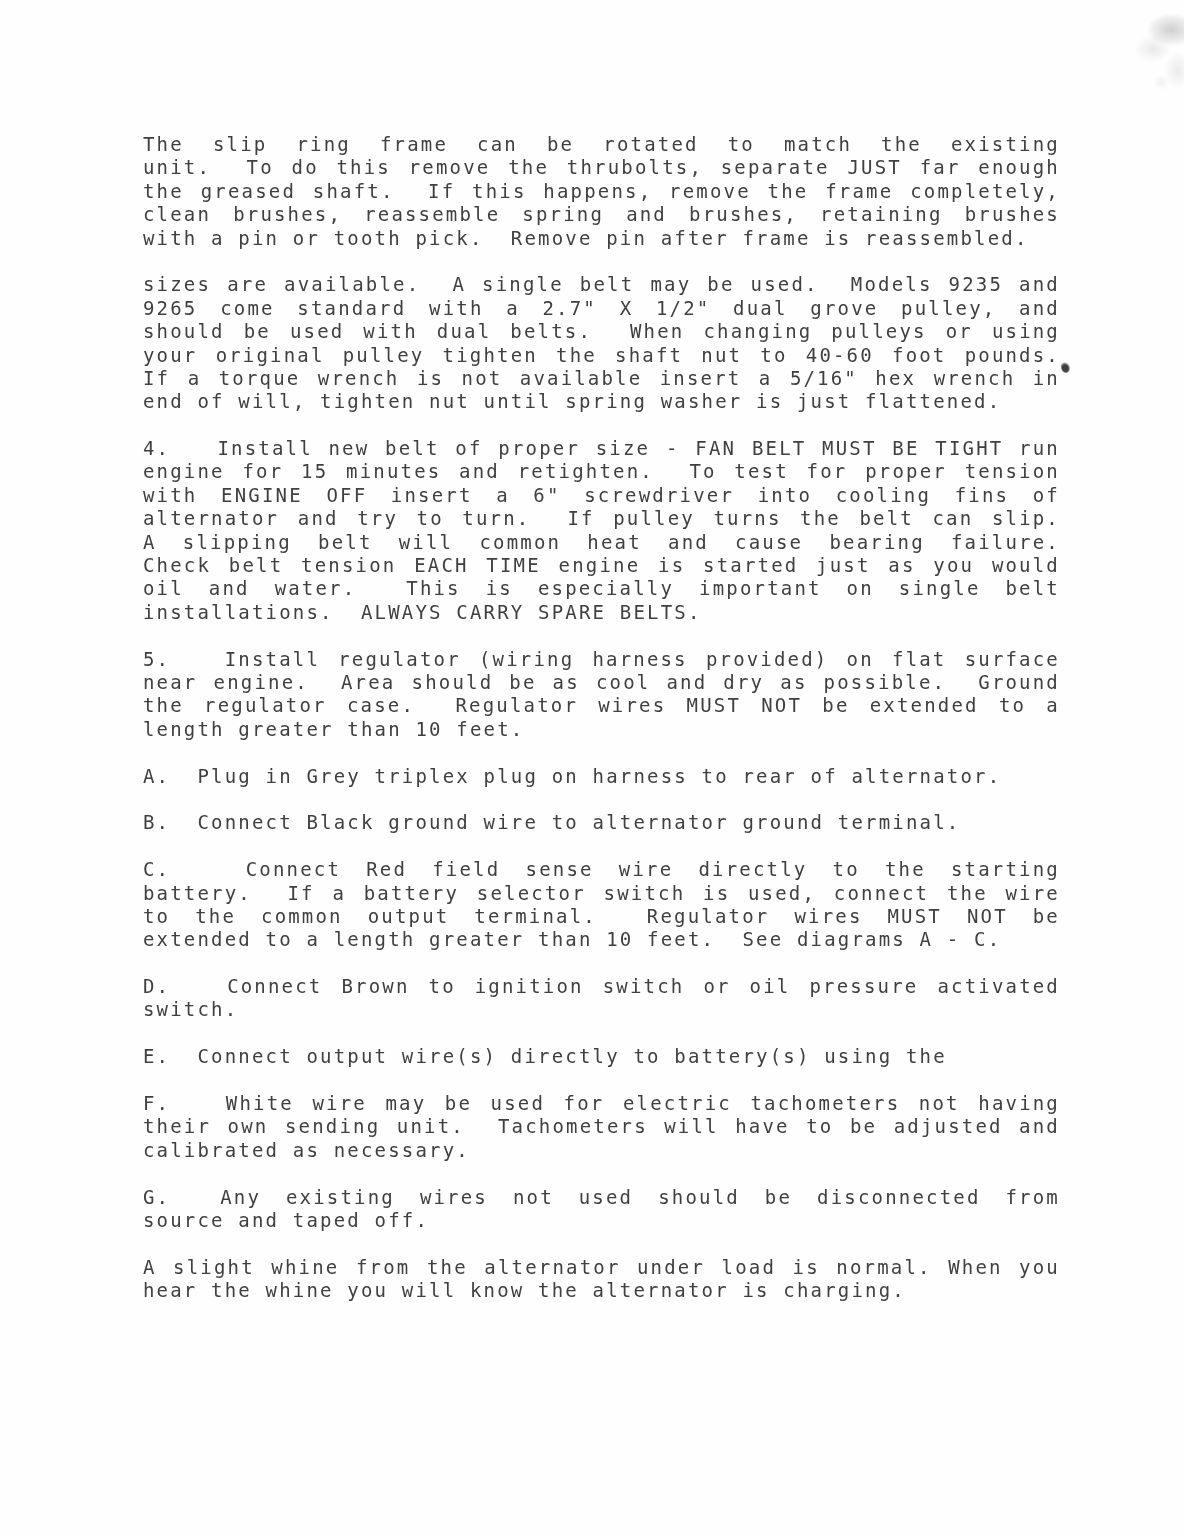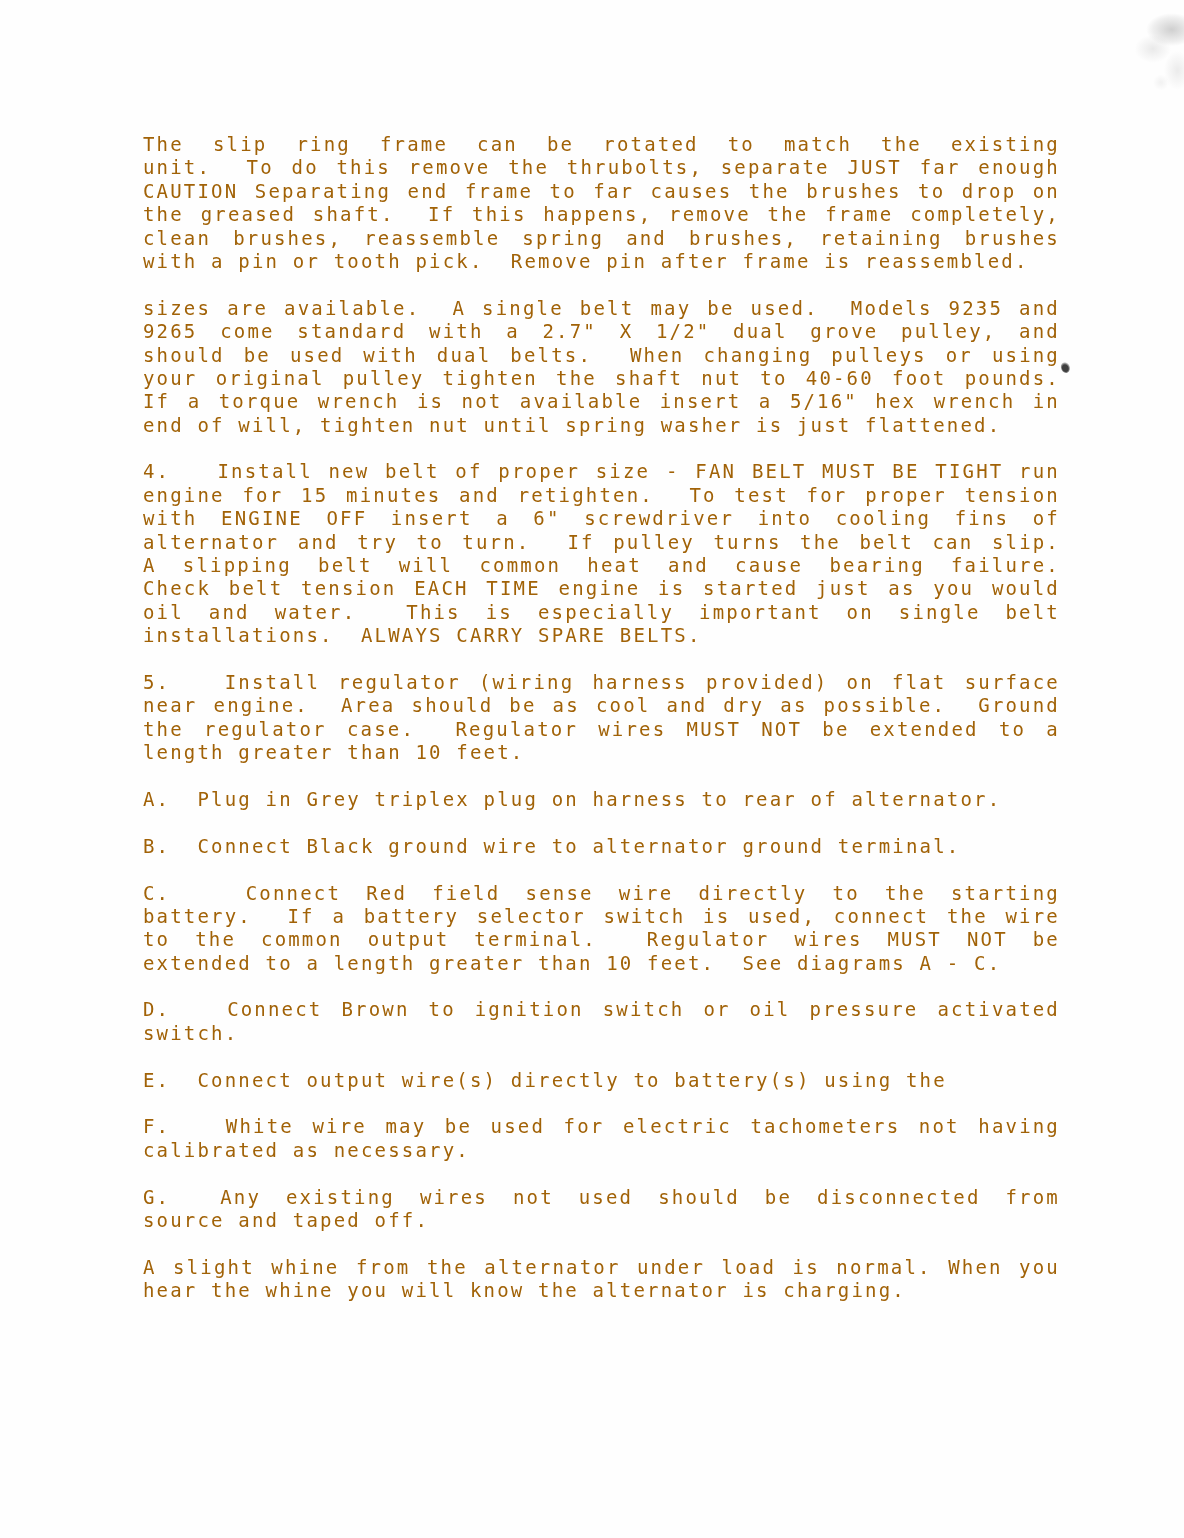--- a/index.html
+++ b/index.html
@@ -55,25 +55,24 @@
     transform: rotate(-25deg);
     border-radius: 50% 40% 55% 45%;
   }
 </style>
 </head>
 <body>
 
 <div class="page" style="background: rgb(254, 254, 254);">
   <div class="smudge"></div>
   <div class="speck"></div>
-  <div class="text-column" style="color: #a16207;">
+  <div class="text-column" style="color: #404040;">
       <div class="para">
         <div class="line">The slip ring frame can be rotated to match the existing</div>
         <div class="line">unit.&nbsp; To do this remove the thrubolts, separate JUST far enough</div>
-        <div class="line">CAUTION Separating end frame to far causes the brushes to drop on</div>
         <div class="line">the greased shaft.&nbsp; If this happens, remove the frame completely,</div>
         <div class="line">clean brushes, reassemble spring and brushes, retaining brushes</div>
         <div class="line">with a pin or tooth pick.&nbsp; Remove pin after frame is reassembled.</div>
       </div>
       <div class="para">
         <div class="line">sizes are available.&nbsp; A single belt may be used.&nbsp; Models 9235 and</div>
         <div class="line">9265 come standard with a 2.7" X 1/2" dual grove pulley, and</div>
         <div class="line">should be used with dual belts.&nbsp; When changing pulleys or using</div>
         <div class="line">your original pulley tighten the shaft nut to 40-60 foot pounds.</div>
         <div class="line">If a torque wrench is not available insert a 5/16" hex wrench in</div>
@@ -109,20 +108,21 @@
       </div>
       <div class="para">
         <div class="line">D.&nbsp;&nbsp; Connect Brown to ignition switch or oil pressure activated</div>
         <div class="line">switch.</div>
       </div>
       <div class="para">
         <div class="line">E.&nbsp; Connect output wire(s) directly to battery(s) using the</div>
       </div>
       <div class="para">
         <div class="line">F.&nbsp;&nbsp; White wire may be used for electric tachometers not having</div>
+        <div class="line">their own sending unit.&nbsp; Tachometers will have to be adjusted and</div>
         <div class="line">calibrated as necessary.</div>
       </div>
       <div class="para">
         <div class="line">G.&nbsp; Any existing wires not used should be disconnected from</div>
         <div class="line">source and taped off.</div>
       </div>
       <div class="para">
         <div class="line">A slight whine from the alternator under load is normal. When you</div>
         <div class="line">hear the whine you will know the alternator is charging.</div>
       </div>

